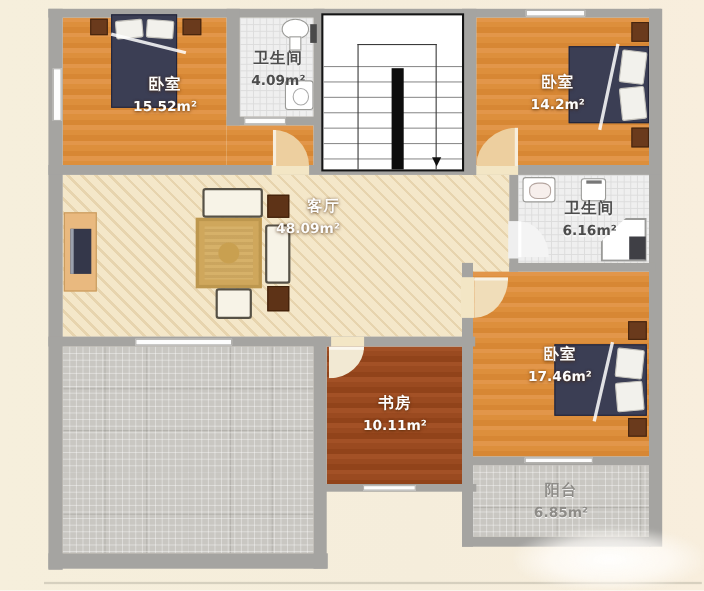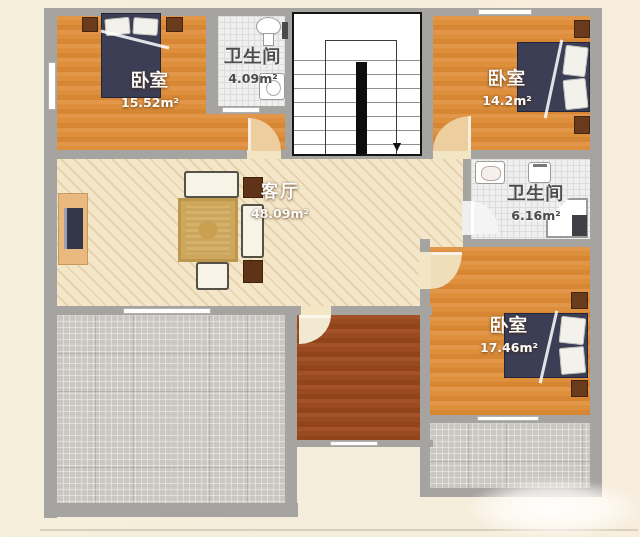--- a/index.html
+++ b/index.html
@@ -29,21 +29,21 @@
   .pillow{position:absolute;background:#f2f1ec;border:1px solid #c6c4bd;border-radius:2px;box-sizing:border-box;}
   .stand{position:absolute;background:#6a3a1c;border:1px solid #46250e;box-sizing:border-box;}
   .sofa{position:absolute;background:#f7f3e7;border:2px solid #56514636;border:2px solid #565146;border-radius:3px;box-sizing:border-box;}
   .darktable{position:absolute;background:#5e3317;border:1px solid #3f2009;box-sizing:border-box;}
   .fixture{position:absolute;background:#ffffff;border:1px solid #9b9b98;box-sizing:border-box;}
   
   #stairs{position:absolute;background:#fff;border:2px solid #141414;box-sizing:border-box;}
   .stepline{position:absolute;left:0;width:100%;height:1px;background:#8f8f8f;}
   
   .room-label{position:absolute;transform:translateX(-50%);text-align:center;white-space:nowrap;font-weight:bold;}
-  .room-label .rname{display:block;font-size:18px;letter-spacing:1px;}
+  .room-label .rname{display:block;font-size:14px;letter-spacing:1px;}
   .room-label .rarea{display:block;font-size:12.5px;margin-top:3px;}
   .lbl-white{color:#fdfdfd;text-shadow:0 1px 3px rgba(70,35,0,.65),0 0 2px rgba(70,35,0,.4);}
   .lbl-dark{color:#4c4c4c;text-shadow:0 1px 0 rgba(255,255,255,.7);}
   .lbl-gray{color:#8e8c88;text-shadow:0 1px 0 rgba(255,255,255,.8);}
 </style>
 </head>
 <body>
 
 <div id="plan">
 
@@ -164,28 +164,36 @@
     <span class="rarea">15.52m²</span>
   </div>
   <div class="room-label lbl-dark" style="left:253px;top:44px;">
     <span class="rname">卫生间</span>
     <span class="rarea">4.09m²</span>
   </div>
   <div class="room-label lbl-white" style="left:507px;top:66px;">
     <span class="rname">卧室</span>
     <span class="rarea">14.2m²</span>
   </div>
-  <div class="room-label lbl-white" style="left:280px;top:179px;">
+  <div class="room-label lbl-white" style="left:280px;top:179px;text-align:right;">
     <span class="rname">客厅</span>
     <span class="rarea">48.09m²</span>
   </div>
   <div class="room-label lbl-dark" style="left:536px;top:181px;">
     <span class="rname">卫生间</span>
     <span class="rarea">6.16m²</span>
   </div>
   <div class="room-label lbl-white" style="left:509px;top:313px;">
     <span class="rname">卧室</span>
     <span class="rarea">17.46m²</span>
   </div>
+  <div class="room-label lbl-white" style="left:359px;top:358px;">
+    <span class="rname">书房</span>
+    <span class="rarea">10.11m²</span>
+  </div>
+  <div class="room-label lbl-gray" style="left:510px;top:437px;">
+    <span class="rname">阳台</span>
+    <span class="rarea">6.85m²</span>
+  </div>
 
   <div class="abs" style="left:40px;top:529px;width:598px;height:2px;background:rgba(175,170,155,.45);"></div>
   <div class="abs" style="left:468px;top:480px;width:172px;height:57px;background:radial-gradient(ellipse at 50% 50%,rgba(255,255,255,.95) 0%,rgba(255,252,248,.75) 45%,rgba(255,255,255,0) 75%);filter:blur(2px);"></div>
 </div>
 
 </body></html>

